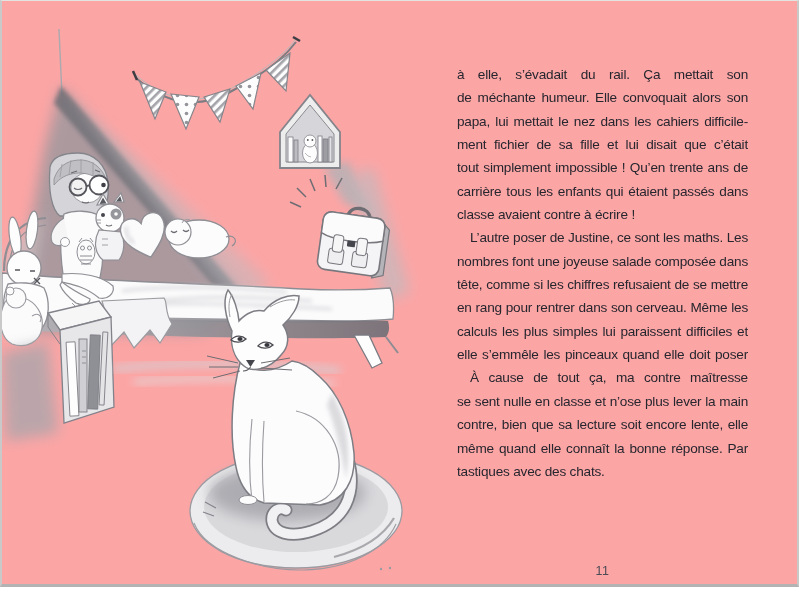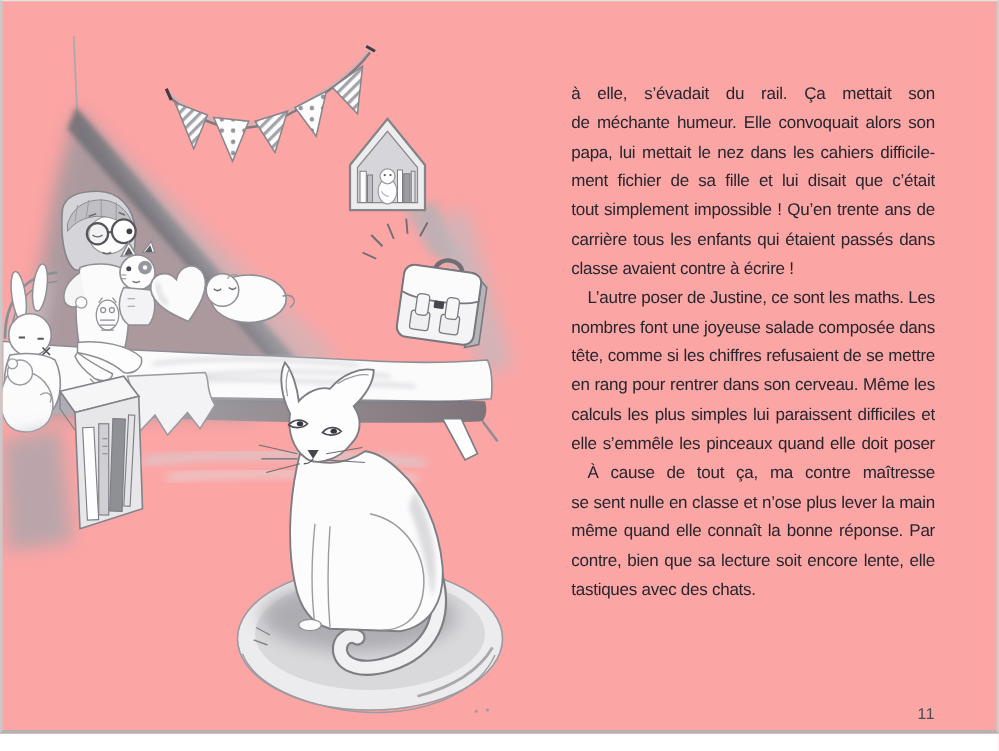--- a/index.html
+++ b/index.html
@@ -17,21 +17,21 @@
     position:absolute;left:25px;top:62px;width:291px;color:#26262e;
     font-size:13.6px;letter-spacing:-0.2px;
   }
   .tline{
     height:23.35px;line-height:23.35px;overflow:hidden;white-space:normal;
     text-align:justify;text-align-last:justify;
   }
   .tline.end{text-align-last:left;}
   .tline.indent{text-indent:13px;}
   .page-number{
-    position:absolute;left:25px;top:563px;width:291px;text-align:right;
+    position:absolute;left:25px;top:563px;width:291px;text-align:center;
     font-size:12.5px;color:#4b4b55;letter-spacing:0.5px;
   }
 </style>
 </head>
 <body>
 
 <div class="spread">
 
   <div class="left-page">
     <svg width="430" height="601" viewBox="0 0 430 601" xmlns="http://www.w3.org/2000/svg">
@@ -282,20 +282,20 @@
         <div class="tline">carrière tous les enfants qui étaient passés dans sa</div>
         <div class="tline end">classe avaient contre à écrire !</div>
         <div class="tline indent">L’autre poser de Justine, ce sont les maths. Les</div>
         <div class="tline">nombres font une joyeuse salade composée dans sa</div>
         <div class="tline">tête, comme si les chiffres refusaient de se mettre</div>
         <div class="tline">en rang pour rentrer dans son cerveau. Même les</div>
         <div class="tline">calculs les plus simples lui paraissent difficiles et</div>
         <div class="tline">elle s’emmêle les pinceaux quand elle doit poser</div>
         <div class="tline indent">À cause de tout ça, ma contre maîtresse adorée</div>
         <div class="tline">se sent nulle en classe et n’ose plus lever la main</div>
+        <div class="tline">contre, bien que sa lecture soit encore lente, elle</div>
         <div class="tline">même quand elle connaît la bonne réponse. Par</div>
-        <div class="tline">contre, bien que sa lecture soit encore lente, elle</div>
         <div class="tline end">tastiques avec des chats.</div>
       </div>
     <div class="page-number">11</div>
   </div>
 
 </div>
 
 </body></html>

